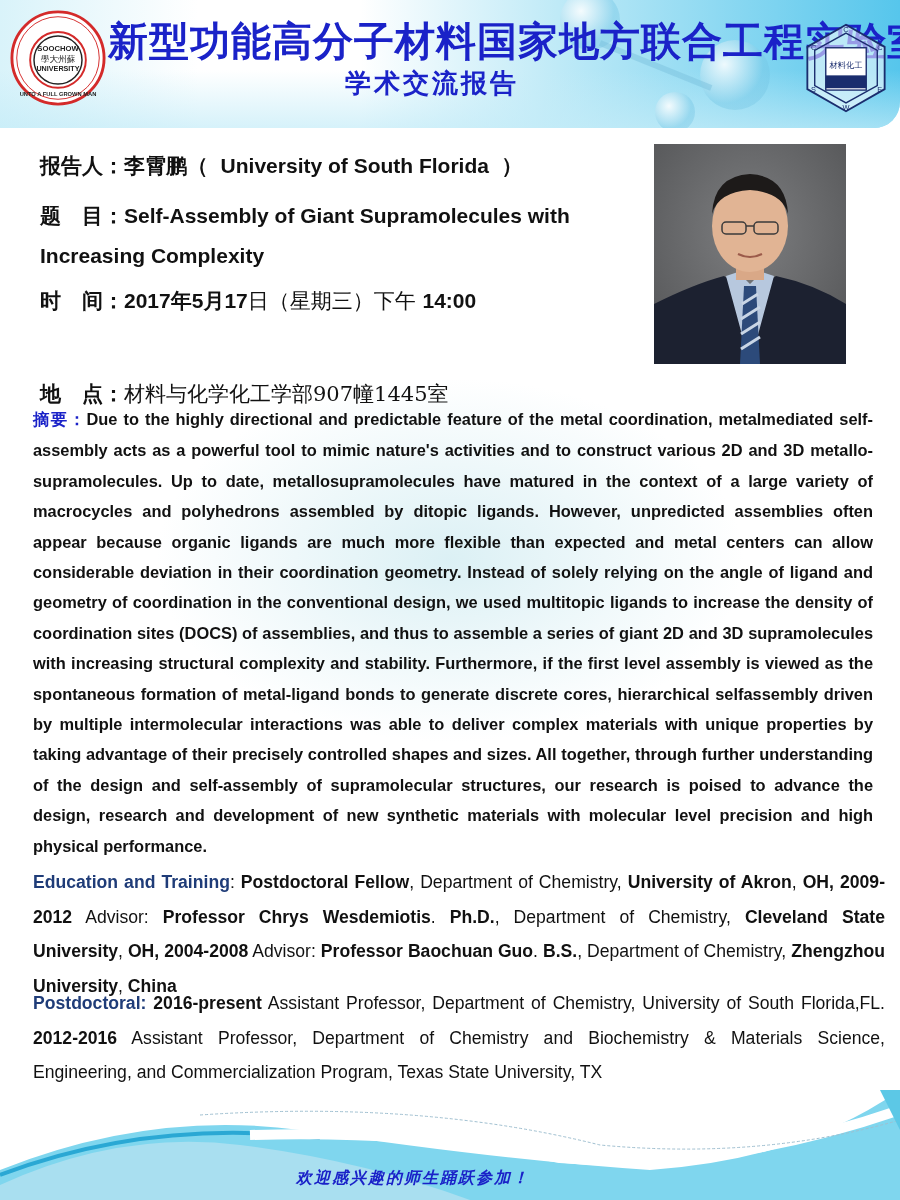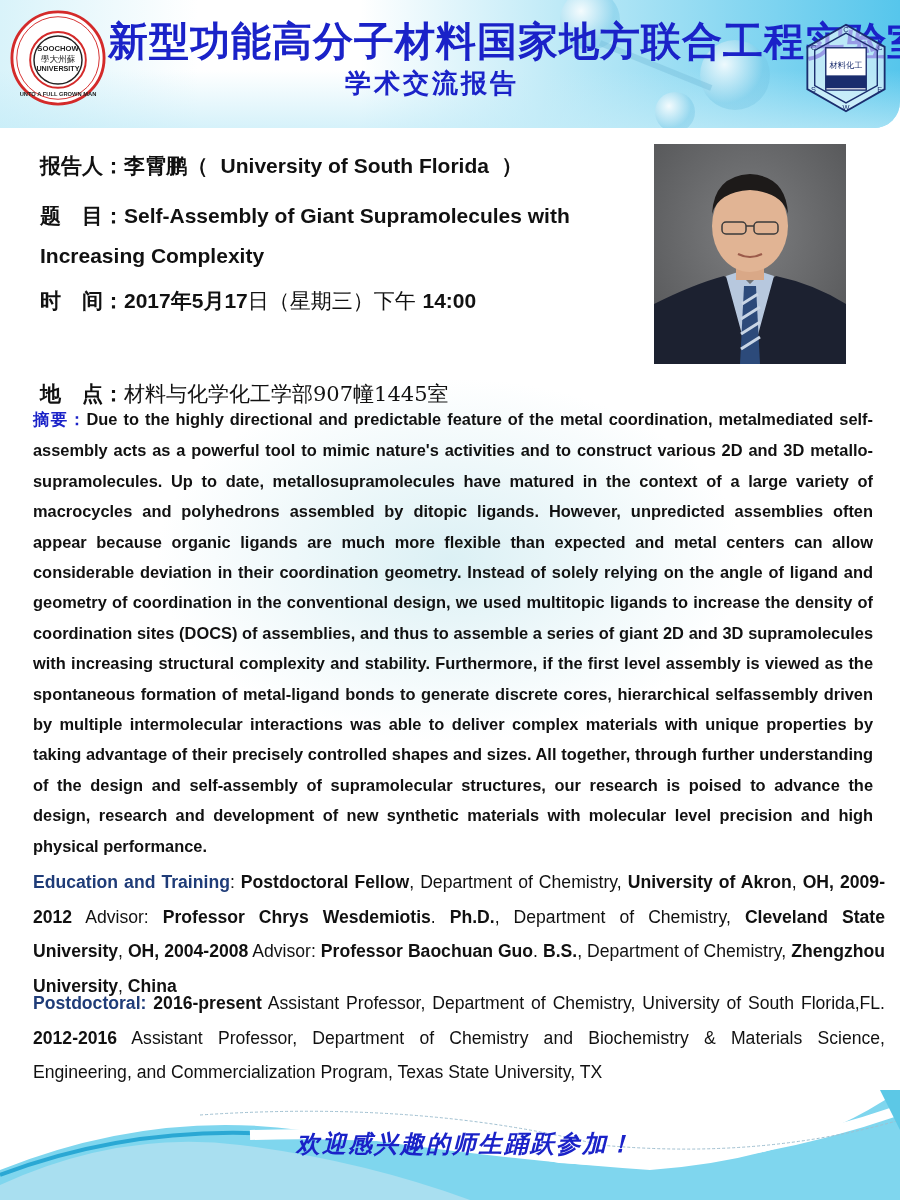--- a/index.html
+++ b/index.html
@@ -28,21 +28,21 @@
 
   
   .abstract { position:absolute; left:33px; top:380px; width:840px; font-size:16.4px; line-height:30.4px; font-weight:bold; text-align:justify; text-align-last:left; color:#111; font-family:"Liberation Sans", sans-serif;margin-top:24px; }
   .abstract .lead { color:#1a22c8; font-family:"DejaVu Sans", sans-serif; }
   .section { position:absolute; left:33px; width:852px; font-size:17.6px; line-height:34.5px; text-align:justify; color:#111; }
   .section .head { color:#1f3c78; font-weight:bold; }
   .section b { font-weight:bold; }
 
   
   .footer { position:absolute; left:0; top:1090px; width:900px; height:110px; }
-  .footer-text { position:absolute; left:296px; top:1128px; font-size:24px; font-style:italic; font-weight:bold; color:#1a22c8; letter-spacing:2px; font-family:Liberation Mono, monospace; white-space:nowrap; }
+  .footer-text { position:absolute; left:296px; top:1168px; font-size:16px; font-style:italic; font-weight:bold; color:#1a22c8; letter-spacing:2px; font-family:Liberation Mono, monospace; white-space:nowrap; }
 </style>
 </head>
 <body>
 
 <div class="bg"></div>
 
 <div class="header">
   <div class="fade"></div>
   <div class="molecule" style="left:560px;top:-10px;width:60px;height:60px;"></div>
   <div class="molecule" style="left:700px;top:40px;width:70px;height:70px;"></div>

